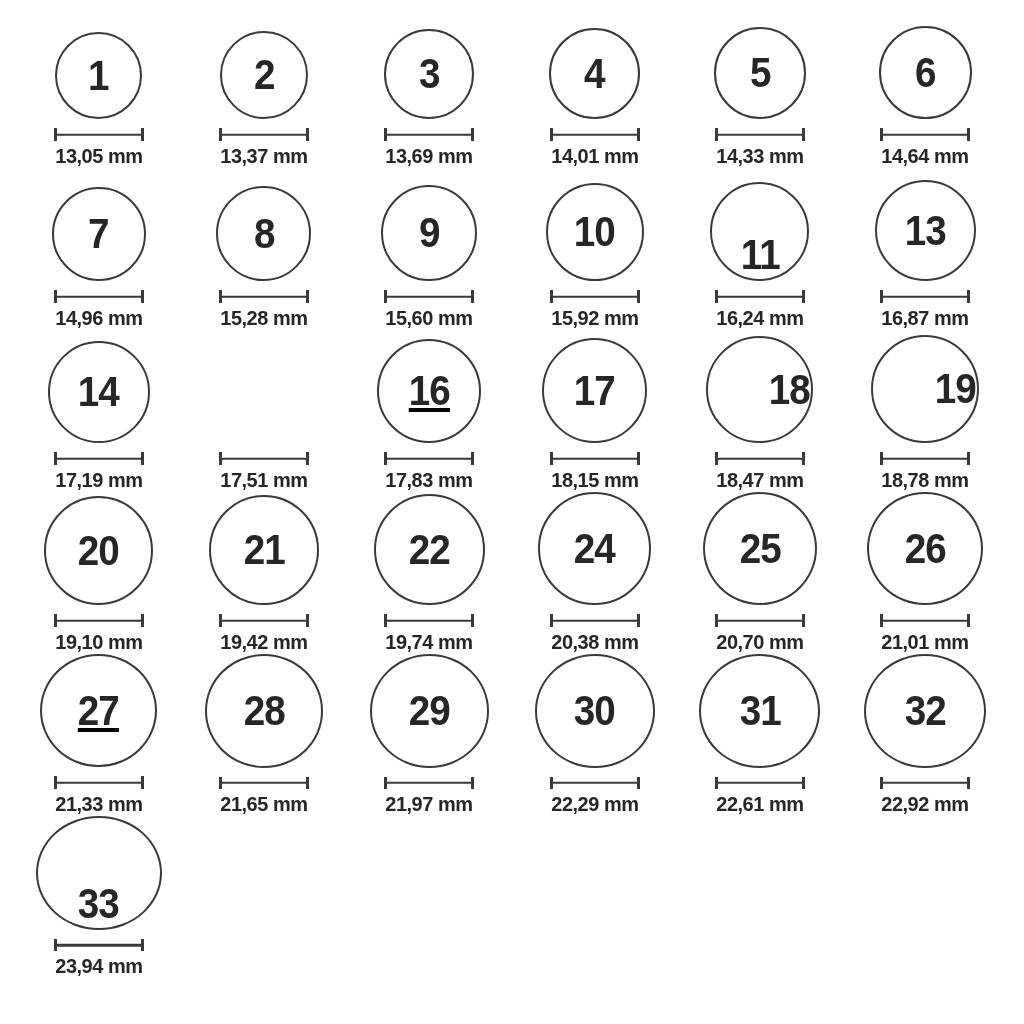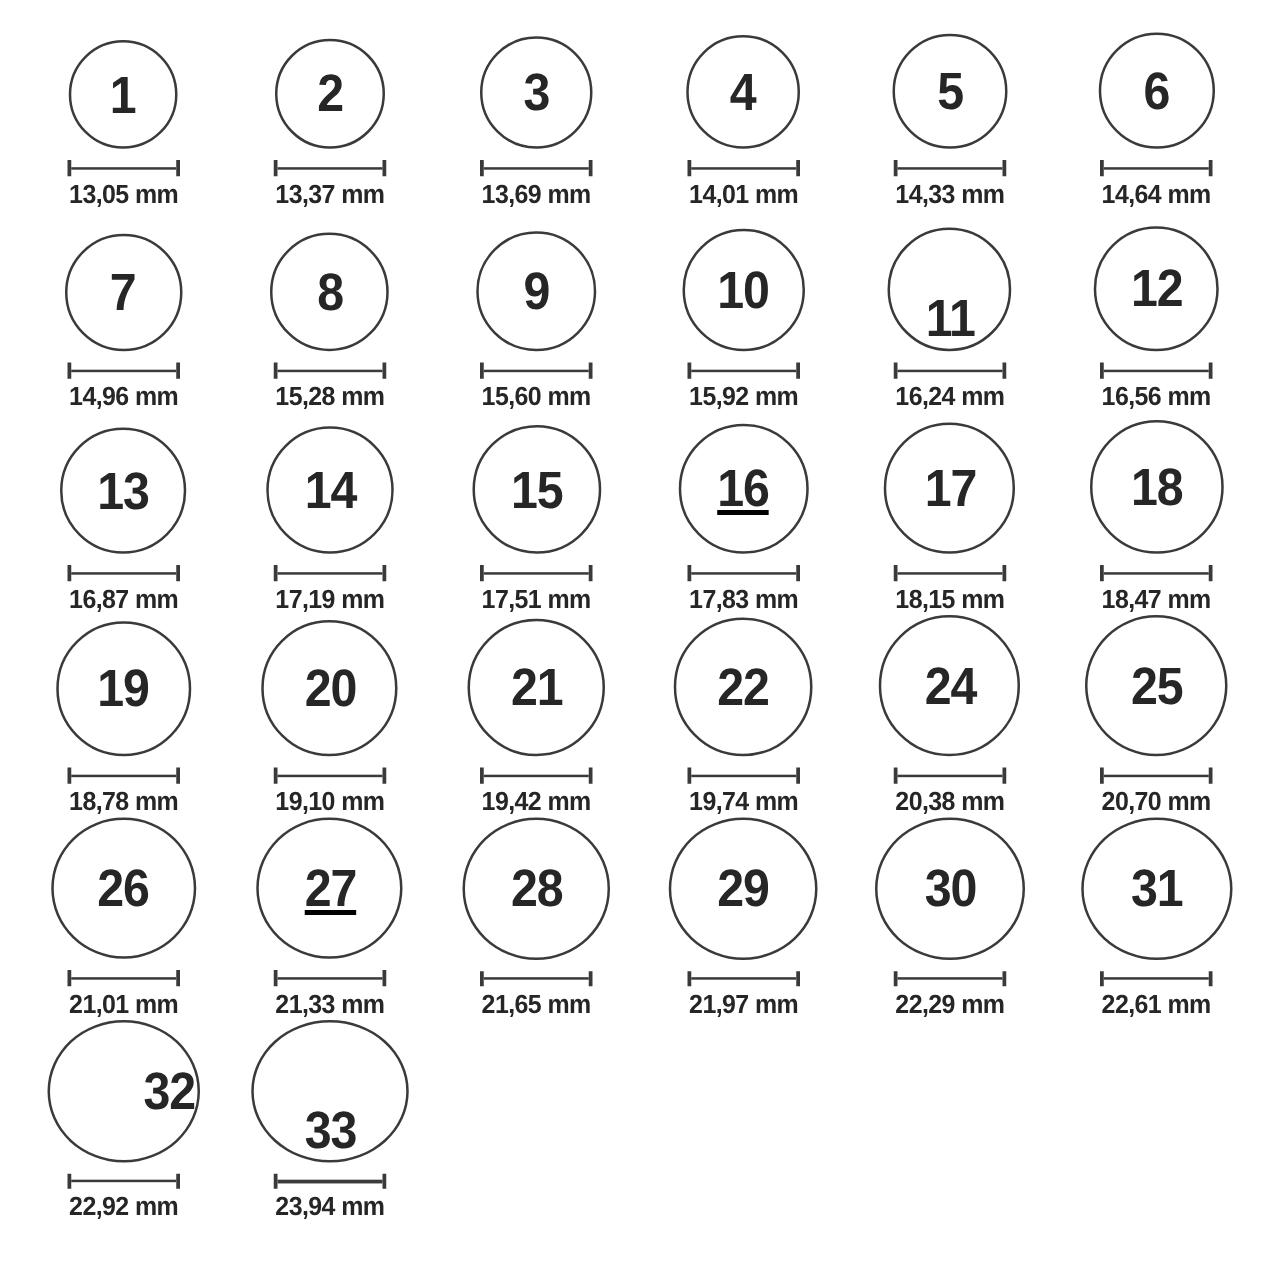--- a/index.html
+++ b/index.html
@@ -149,48 +149,38 @@
   </div>
 
   <div class="cell">
     <div class="circle" style="width: 99px; height: 99px; align-items: flex-end;">
       <span class="num">11</span>
     </div>
     <div class="bar"></div>
     <div class="label">16,24 mm</div>
   </div>
 
-  <div class="cell">
-    <div class="circle" style="width: 100px; height: 100px;">
-      <span class="num">12</span>
-    </div>
-    <div class="bar"></div>
-    <div class="label">16,56 mm</div>
-  </div>
 
   <div class="cell">
     <div class="circle" style="width: 101px; height: 101px;">
       <span class="num">13</span>
     </div>
     <div class="bar"></div>
     <div class="label">16,87 mm</div>
   </div>
 
   <div class="cell">
     <div class="circle" style="width: 102px; height: 102px;">
       <span class="num">14</span>
     </div>
     <div class="bar"></div>
     <div class="label">17,19 mm</div>
   </div>
 
   <div class="cell">
-    <div class="circle" style="width: 103px; height: 103px;">
-      <span class="num">15</span>
-    </div>
     <div class="bar"></div>
     <div class="label">17,51 mm</div>
   </div>
 
   <div class="cell">
     <div class="circle" style="width: 104px; height: 104px; text-decoration: underline;">
       <span class="num">16</span>
     </div>
     <div class="bar"></div>
     <div class="label">17,83 mm</div>
@@ -198,29 +188,29 @@
 
   <div class="cell">
     <div class="circle" style="width: 105px; height: 105px;">
       <span class="num">17</span>
     </div>
     <div class="bar"></div>
     <div class="label">18,15 mm</div>
   </div>
 
   <div class="cell">
-    <div class="circle" style="width: 107px; height: 107px;">
+    <div class="circle" style="width: 107px; height: 107px; justify-content: flex-end;">
       <span class="num">18</span>
     </div>
     <div class="bar"></div>
     <div class="label">18,47 mm</div>
   </div>
 
   <div class="cell">
-    <div class="circle" style="width: 108px; height: 108px;">
+    <div class="circle" style="width: 108px; height: 108px; justify-content: flex-end;">
       <span class="num">19</span>
     </div>
     <div class="bar"></div>
     <div class="label">18,78 mm</div>
   </div>
 
   <div class="cell">
     <div class="circle" style="width: 109px; height: 109px;">
       <span class="num">20</span>
     </div>
@@ -303,21 +293,21 @@
 
   <div class="cell">
     <div class="circle" style="width: 121px; height: 121px; text-align: right;">
       <span class="num">31</span>
     </div>
     <div class="bar"></div>
     <div class="label">22,61 mm</div>
   </div>
 
   <div class="cell">
-    <div class="circle" style="width: 122px; height: 122px; justify-content: flex-end;">
+    <div class="circle" style="width: 122px; height: 122px;">
       <span class="num">32</span>
     </div>
     <div class="bar"></div>
     <div class="label">22,92 mm</div>
   </div>
 
   <div class="cell">
     <div class="circle" style="width: 126px; height: 126px; align-items: flex-end;">
       <span class="num">33</span>
     </div>

